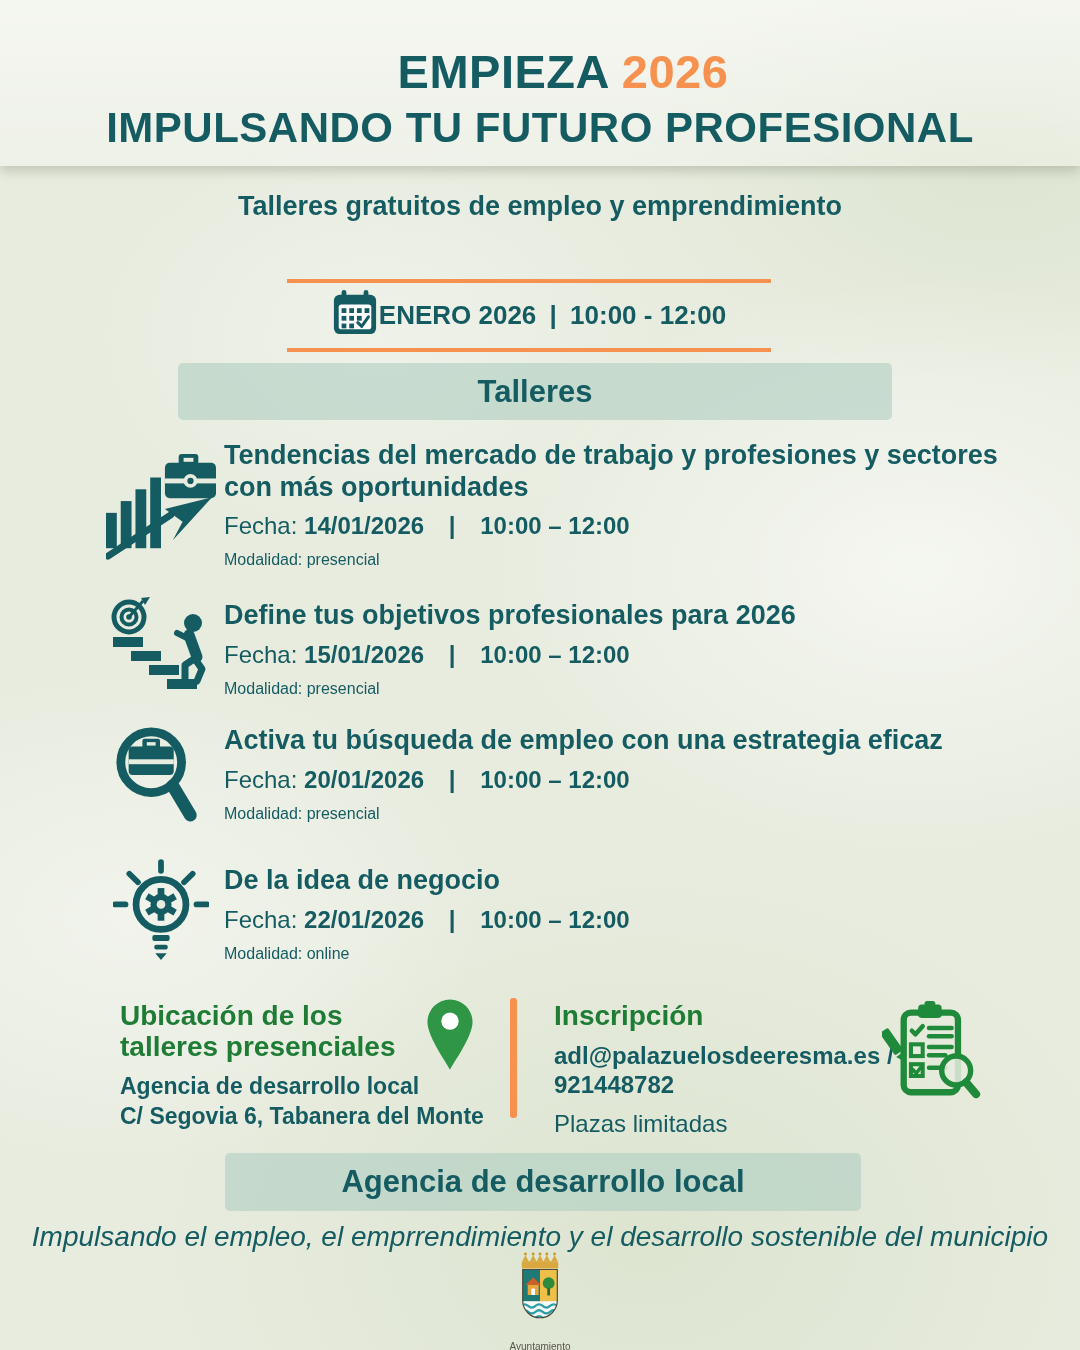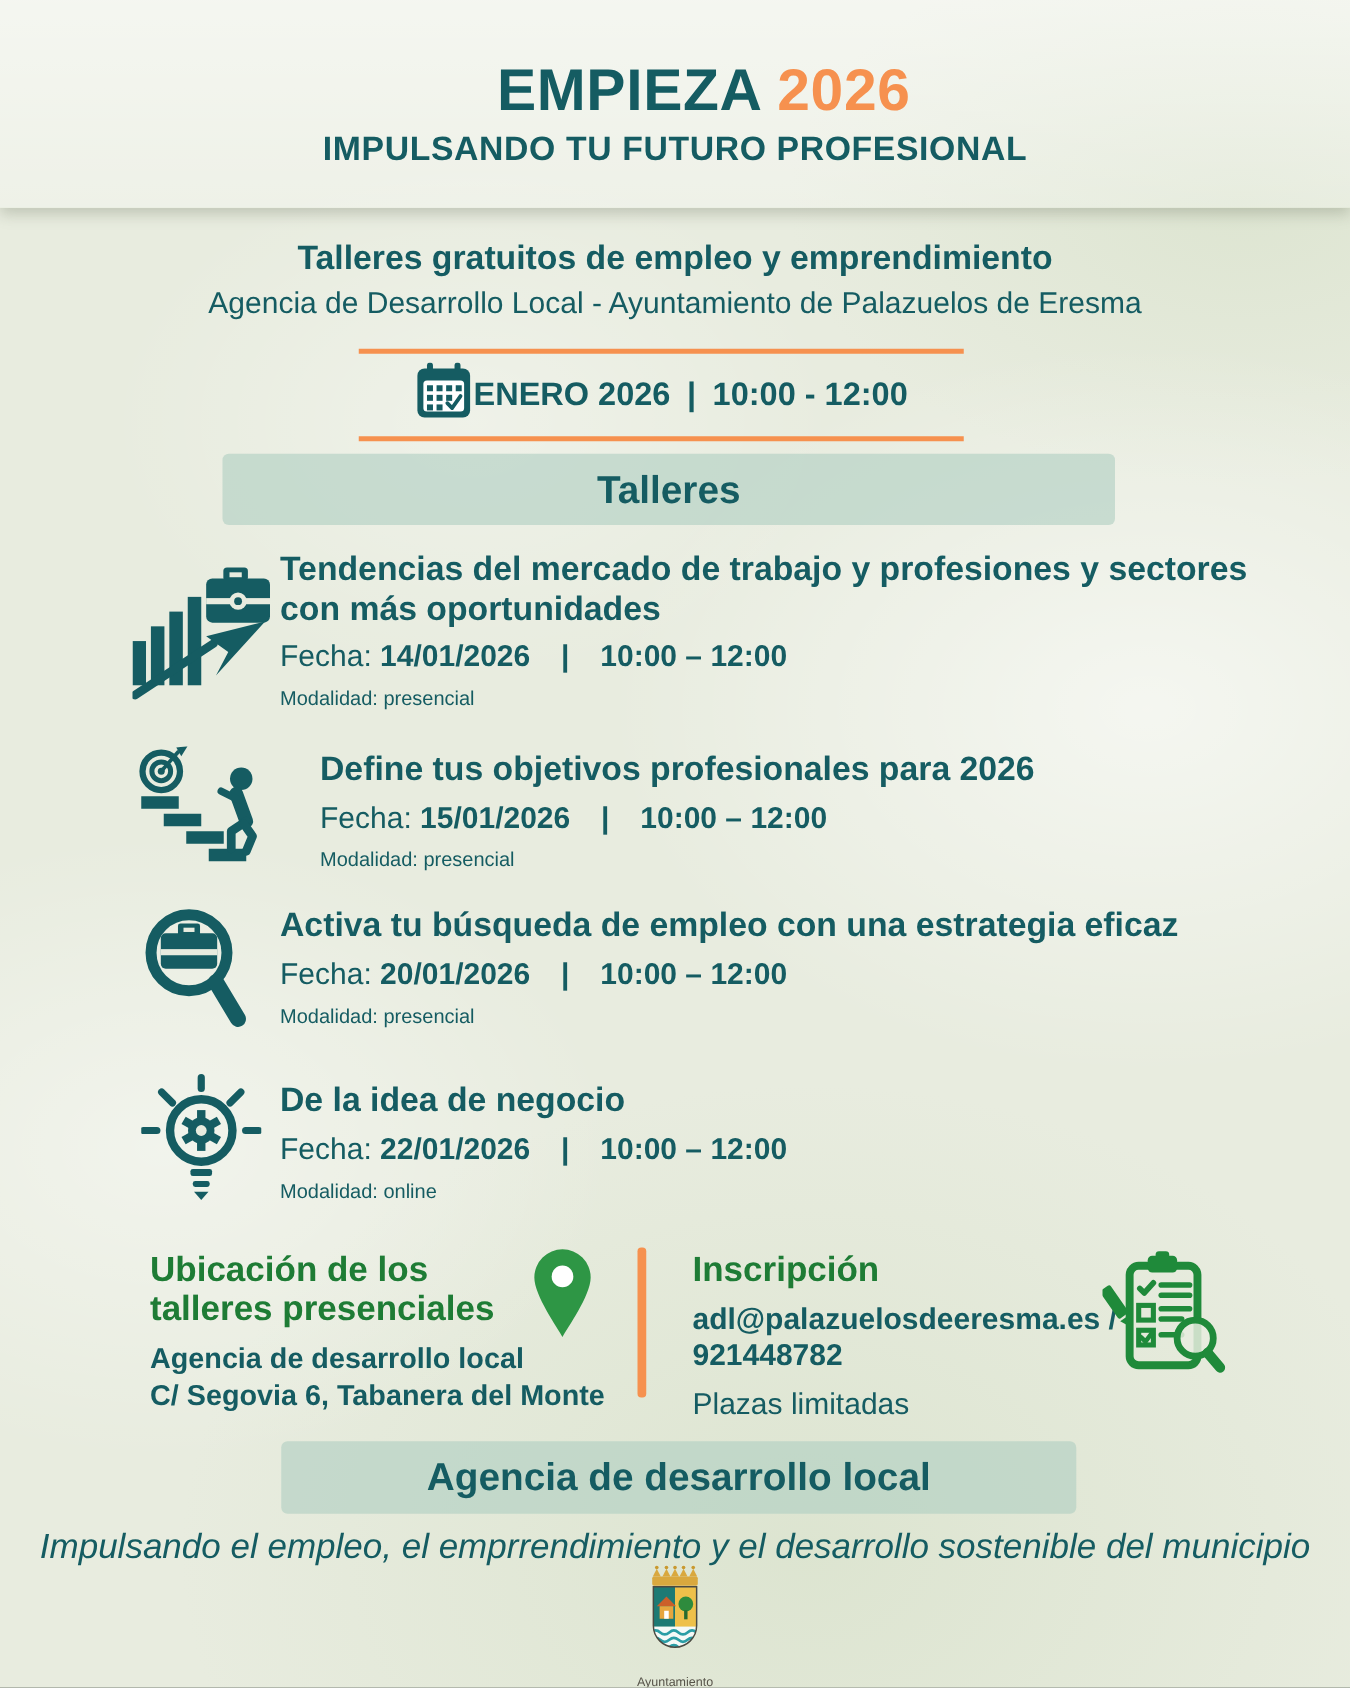--- a/index.html
+++ b/index.html
@@ -19,21 +19,21 @@
     background:linear-gradient(180deg, rgba(255,255,255,.55), rgba(255,255,255,.28));
     box-shadow:0 5px 11px rgba(108,118,98,.33);
   }
   .t-main{
     position:absolute;top:44px;left:0;width:100%;text-align:center;
     font-size:47px;font-weight:bold;color:var(--teal-dark,#155c62);letter-spacing:.5px;margin-left:23px;
   }
   .t-main .yr{color:var(--orange,#f6914f);}
   .t-sub{
     position:absolute;top:104px;left:0;width:100%;text-align:center;white-space:nowrap;
-    font-size:27px;font-weight:bold;color:var(--teal-dark,#155c62);letter-spacing:.5px;
+    font-size:42px;font-weight:bold;color:var(--teal-dark,#155c62);letter-spacing:.5px;
   }
   .sub1{position:absolute;top:191px;left:0;width:100%;text-align:center;
     font-size:27px;font-weight:bold;color:var(--teal-dark,#155c62);}
   .sub2{position:absolute;top:229px;left:0;width:100%;text-align:center;white-space:nowrap;
     font-size:24px;color:var(--teal-dark,#155c62);}
   .date-banner{
     position:absolute;top:279px;left:287px;width:484px;
     border-top:4px solid var(--orange,#f6914f);border-bottom:4px solid var(--orange,#f6914f);
     padding:7px 0 8px 0;display:flex;align-items:center;justify-content:center;gap:1px;
   }
@@ -49,21 +49,21 @@
   .ws{position:absolute;left:104px;display:flex;align-items:center;}
   .ws .ico{flex:0 0 114px;width:114px;display:flex;justify-content:center;}
   .ws .txt{padding-left:6px;}
   .ws-title{font-size:27px;font-weight:bold;color:var(--teal-dark,#155c62);line-height:1.17;max-width:780px;}
   .one-line{white-space:nowrap;}
   .fecha{margin-top:9px;font-size:24px;color:var(--teal-dark,#155c62);}
   .fecha .lbl{font-weight:normal;}
   .fecha b{font-weight:bold;}
   .fecha .fsep{margin:0 18px;font-weight:bold;}
   .mod{margin-top:11px;font-size:16px;color:var(--teal-dark,#155c62);}
-  .ws1{top:440px;} .ws2{top:597px;gap:32px;} .ws3{top:722px;} .ws4{top:858px;}
+  .ws1{top:440px;} .ws2{top:597px;} .ws3{top:722px;} .ws4{top:858px;}
   .loc-left{position:absolute;left:120px;top:1000px;}
   .loc-head{font-size:28px;font-weight:bold;color:var(--green-dark,#1e7c35);line-height:31px;}
   .loc-addr{margin-top:9px;font-size:23px;font-weight:bold;color:var(--teal-dark,#155c62);line-height:30px;}
   .pin{position:absolute;left:424px;top:998px;}
   .v-divider{position:absolute;left:510px;top:998px;width:7px;height:120px;
     background:var(--orange,#f6914f);border-radius:3px;}
   .insc{position:absolute;left:554px;top:1000px;}
   .insc-head{font-size:28px;font-weight:bold;color:var(--green-dark,#1e7c35);}
   .insc-contact{margin-top:9px;font-size:24px;font-weight:bold;color:var(--teal-dark,#155c62);line-height:29px;}
   .insc-note{margin-top:11px;font-size:24px;color:var(--teal-dark,#155c62);}
@@ -80,21 +80,20 @@
 
   <div class="header-sheet"></div>
 
   <div class="t-main">
     <span>EMPIEZA</span>
     <span class="yr">2026</span>
   </div>
   <div class="t-sub">IMPULSANDO TU FUTURO PROFESIONAL</div>
 
   <div class="sub1">Talleres gratuitos de empleo y emprendimiento</div>
-  <div class="sub2">Agencia de Desarrollo Local - Ayuntamiento de Palazuelos de Eresma</div>
 
   <div class="date-banner">
     <span>
       <svg width="46" height="46" viewBox="0 0 48 48">
         <rect x="10" y="0" width="5" height="11" rx="2.5" fill="#155c62"></rect>
         <rect x="33" y="0" width="5" height="11" rx="2.5" fill="#155c62"></rect>
         <rect x="2" y="5" width="44" height="41" rx="6" fill="#155c62"></rect>
         <rect x="7" y="15" width="34" height="26" rx="3" fill="#ffffff"></rect>
         <rect x="10" y="19" width="5" height="5" fill="#155c62"></rect>
           <rect x="18" y="19" width="5" height="5" fill="#155c62"></rect>

